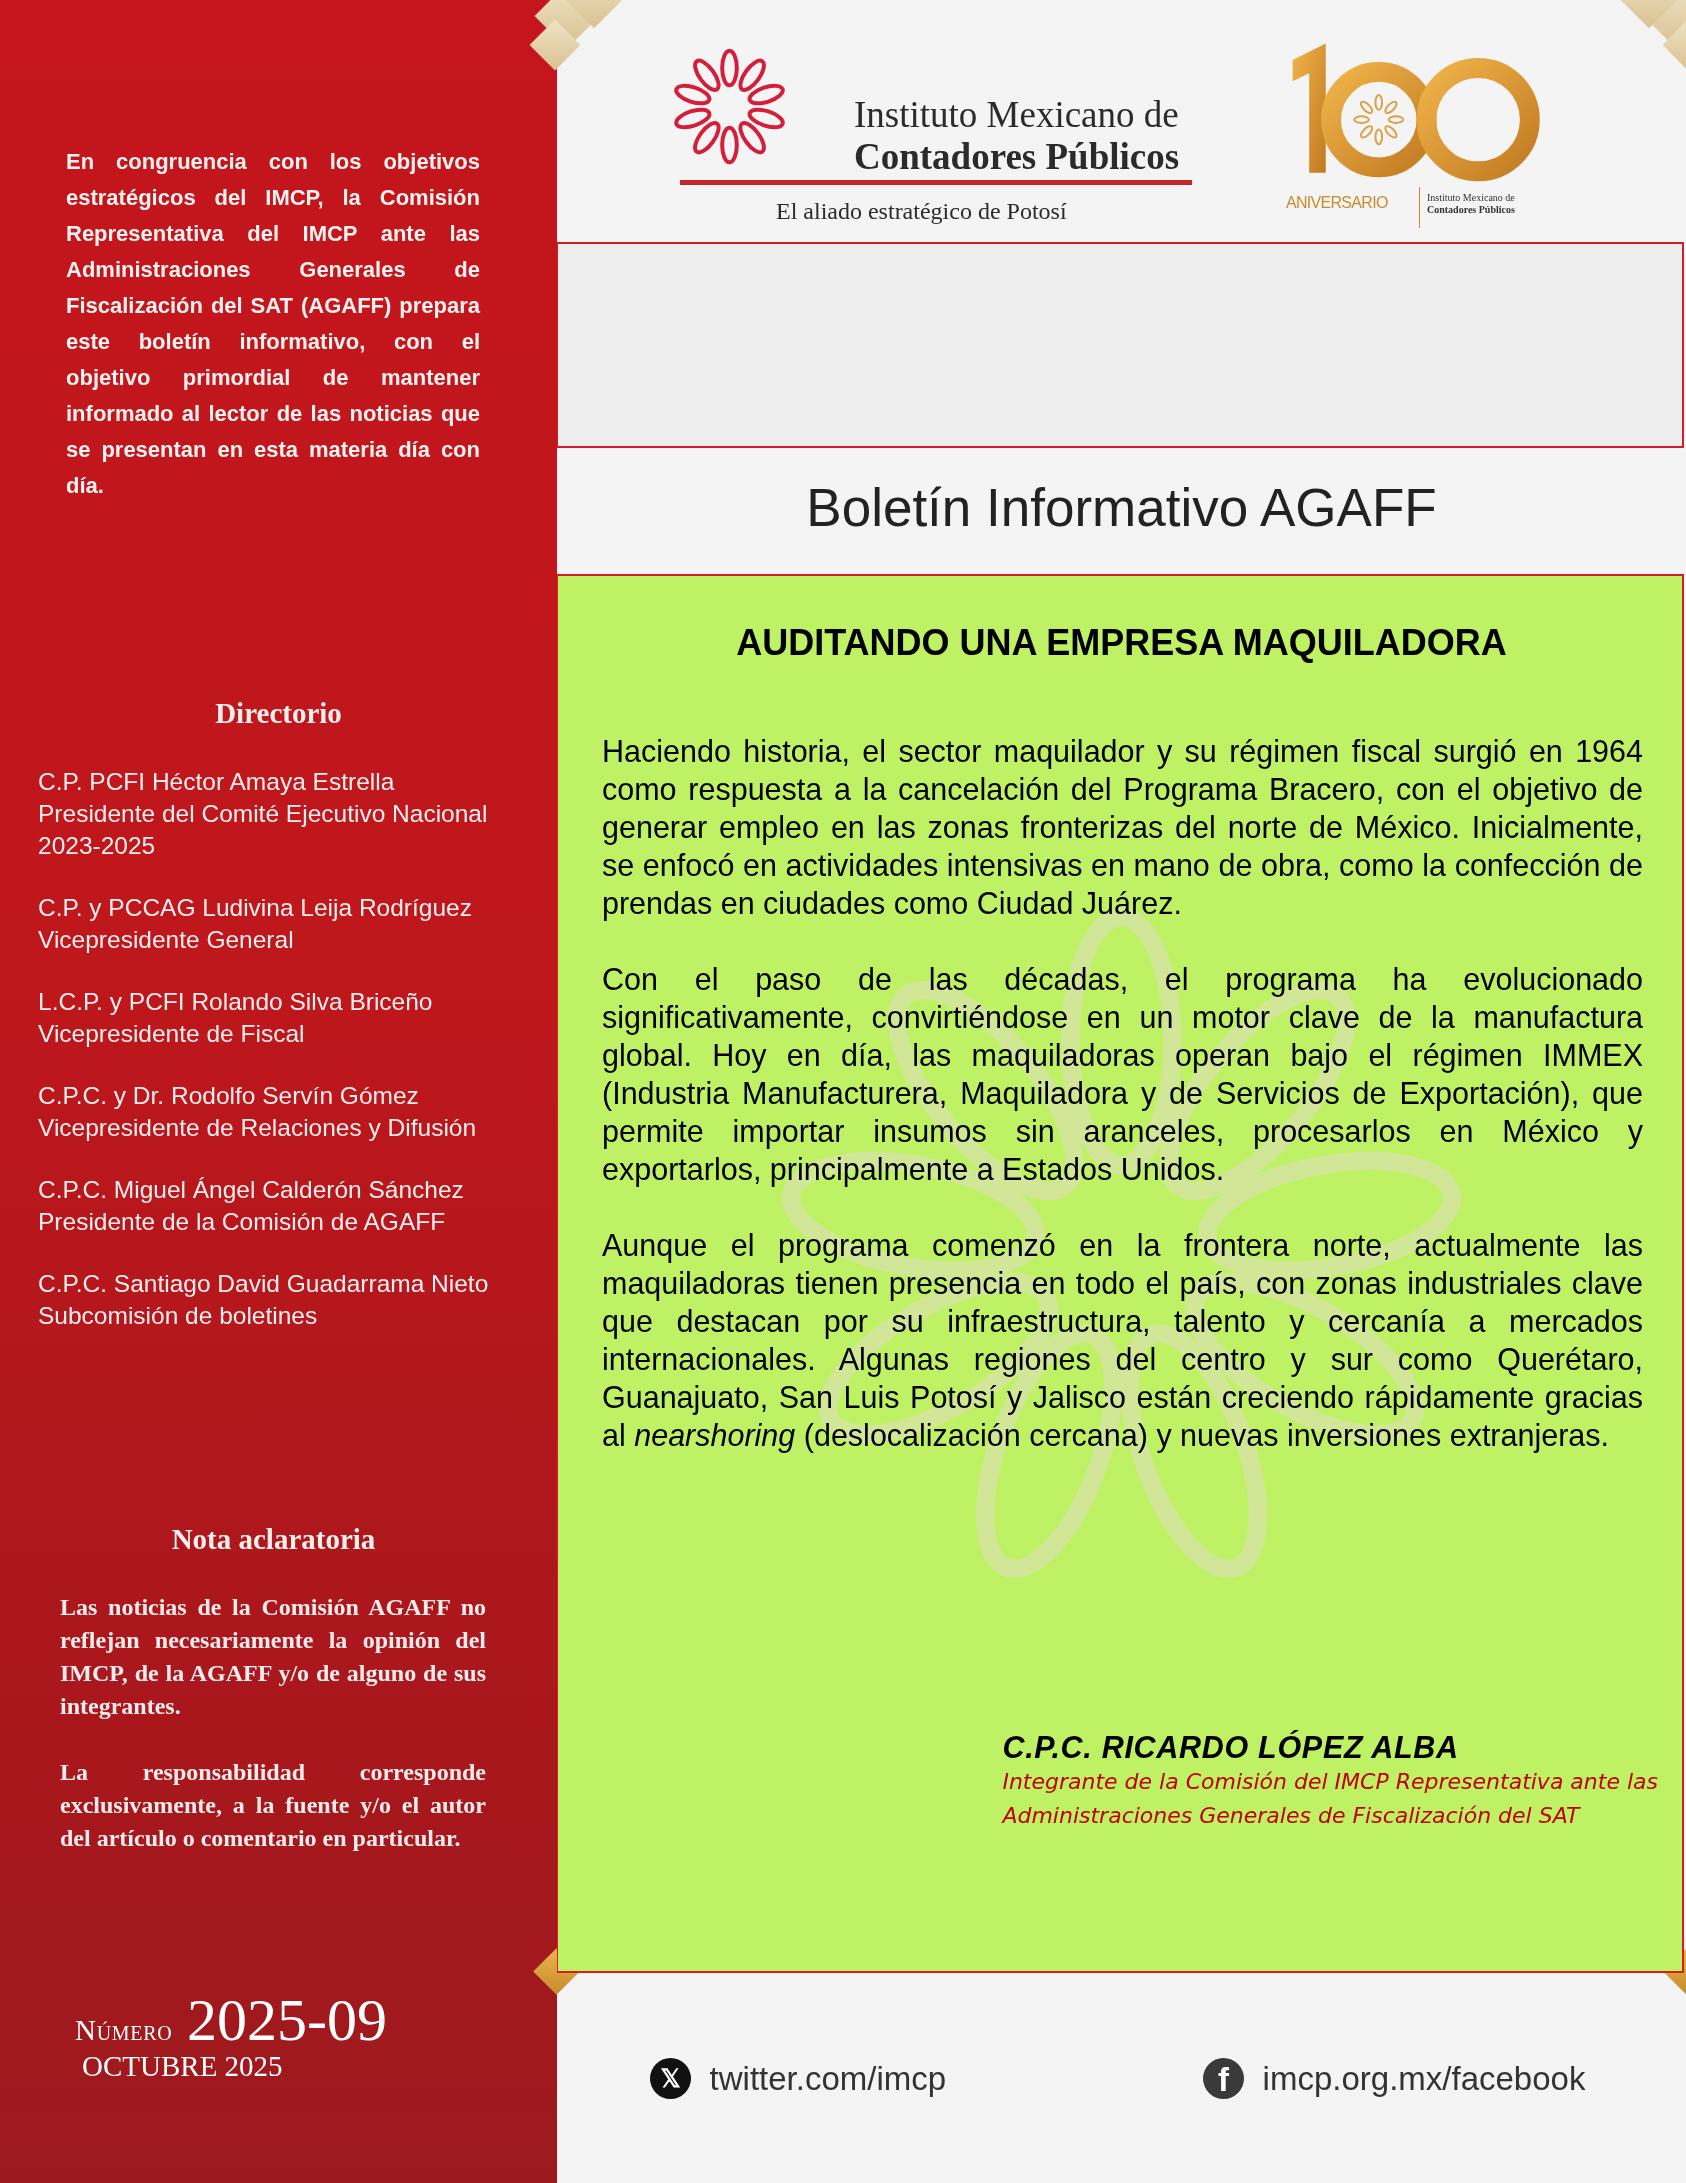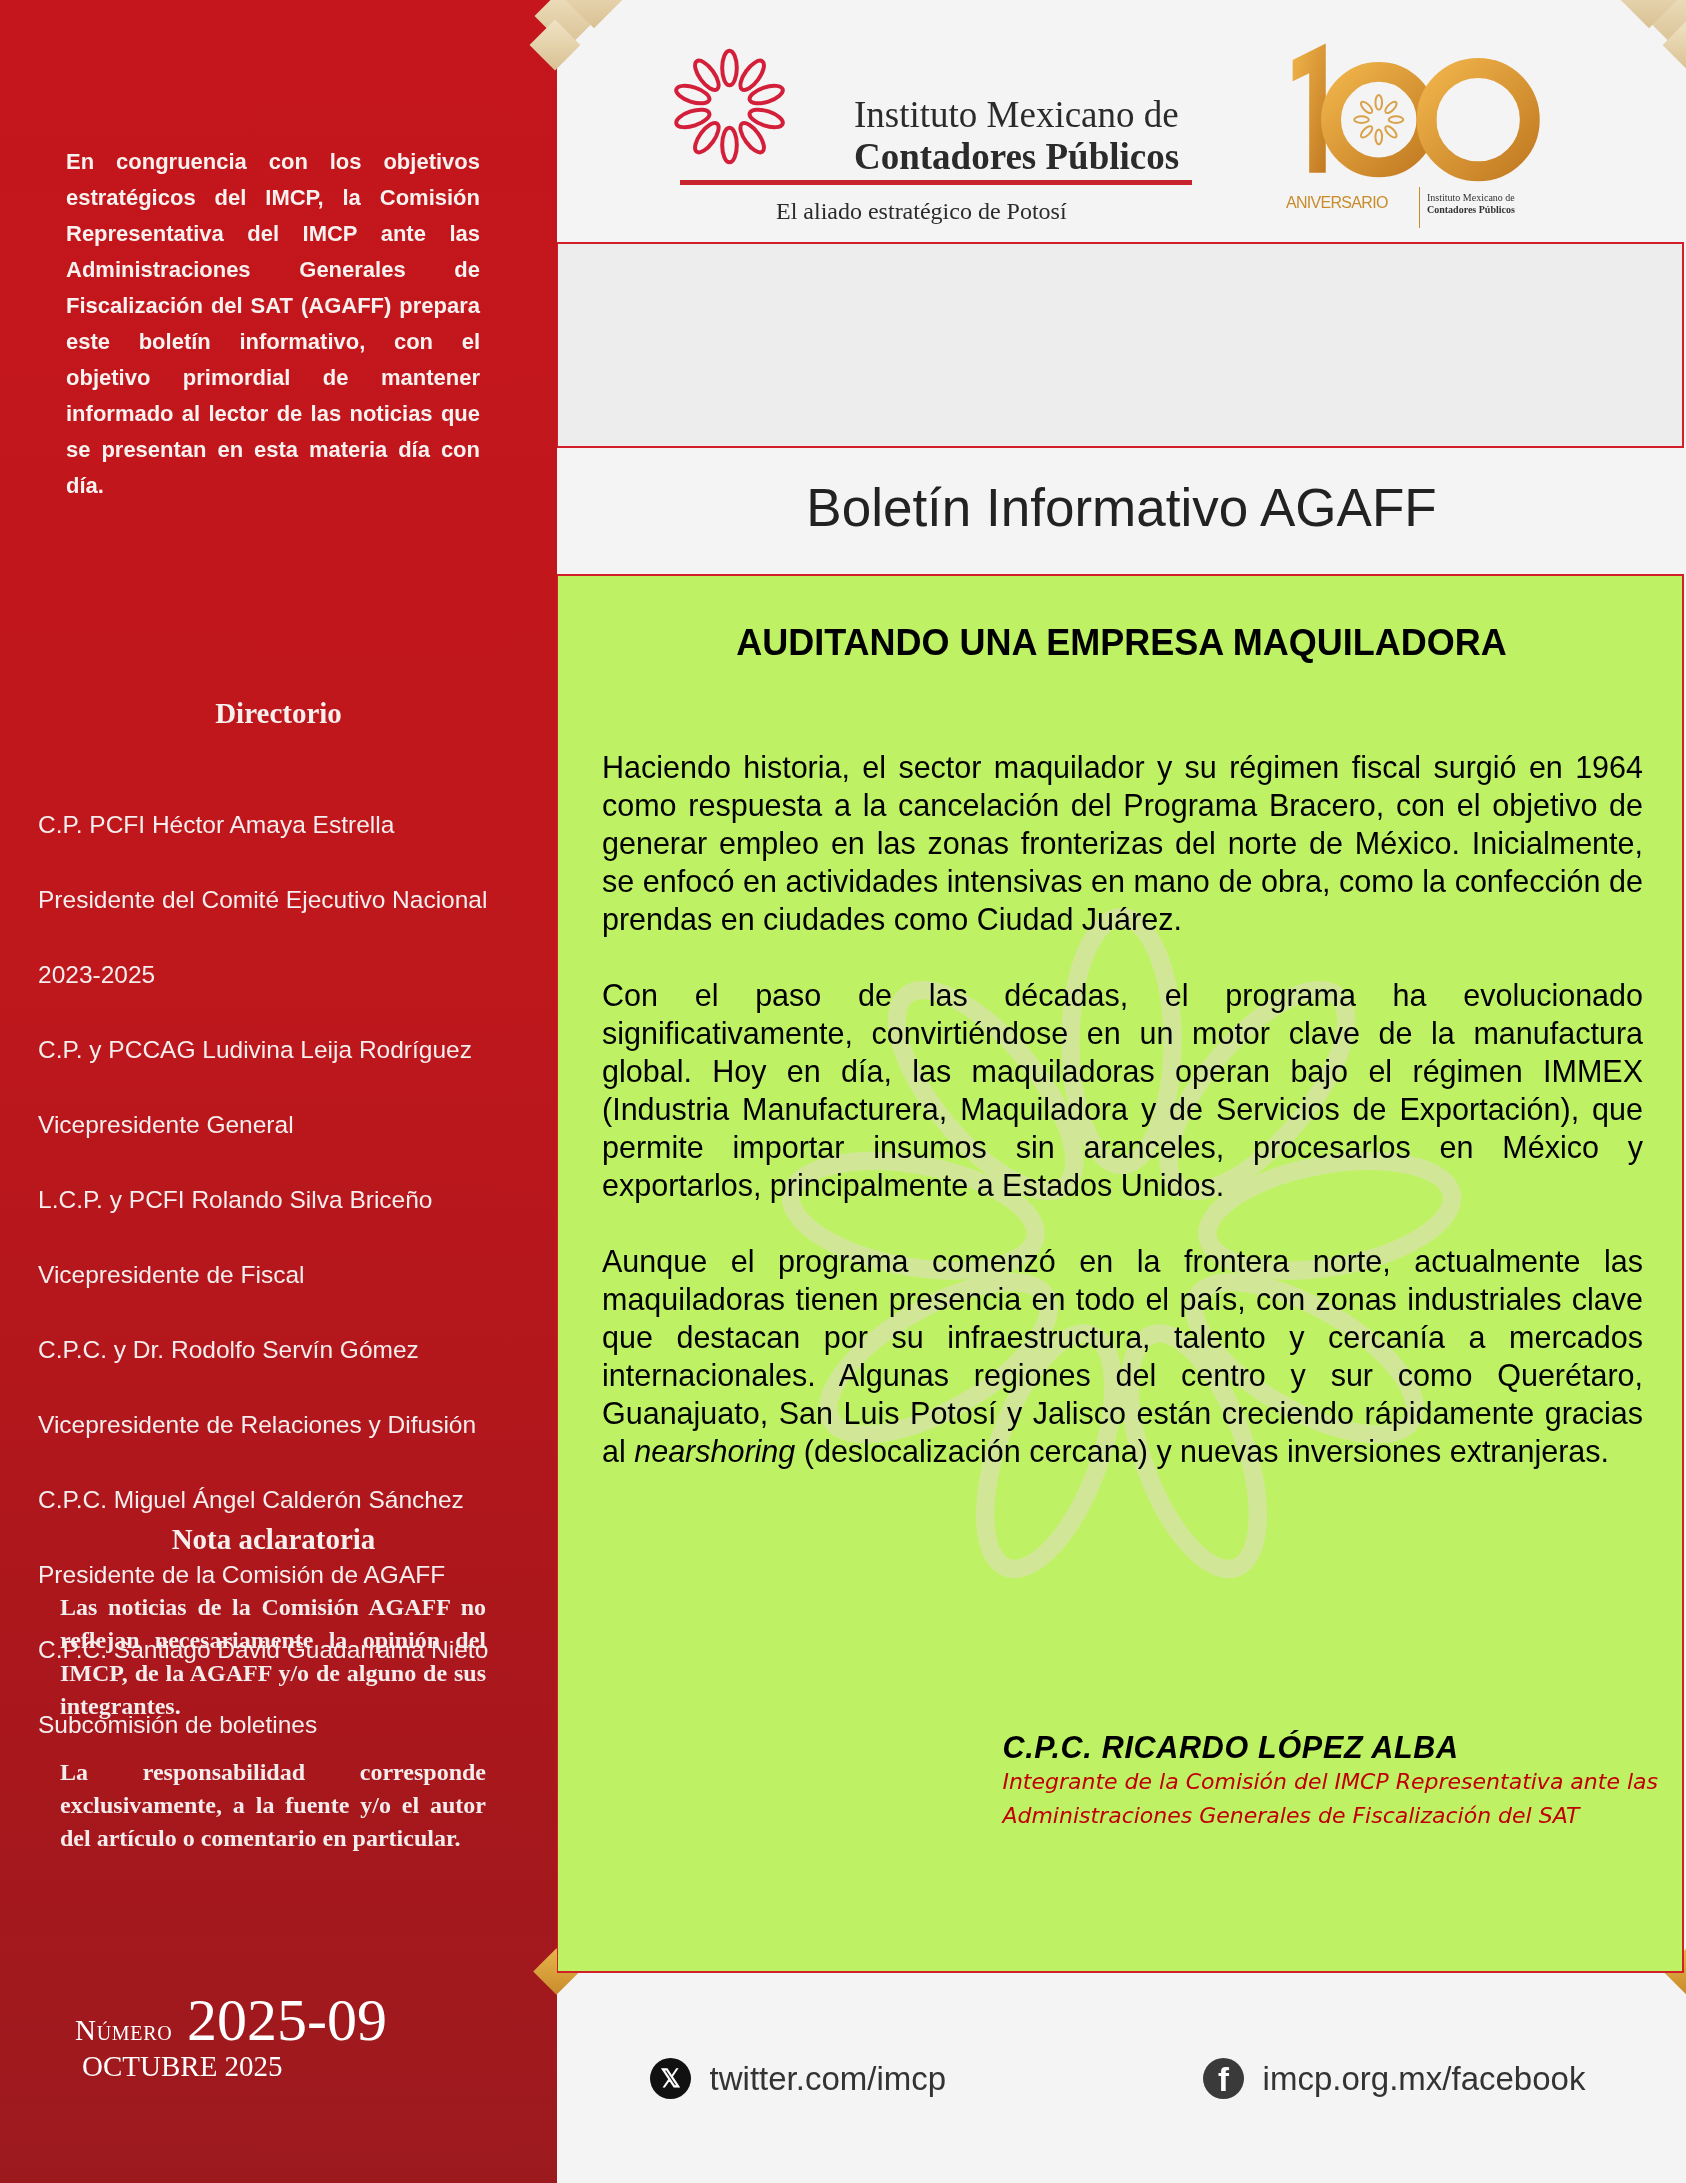--- a/index.html
+++ b/index.html
@@ -16,21 +16,21 @@
       position: absolute; left: 66px; top: 144px; width: 414px;
       font-family: Liberation Sans, sans-serif; font-weight: bold;
       font-size: 22px; line-height: 36px; text-align: justify; color: #f7f1ef;
     }
     .dir-title {
       position: absolute; left: 0; width: 557px; top: 697px; text-align: center;
       font-family: "Liberation Serif", serif; font-weight: bold; font-size: 29px; color: #f5efee;
     }
     .dir-list { position: absolute; left: 38px; top: 766px; width: 504px; }
     .dir-item { font-size: 24.5px; line-height: 32px; color: #f5eeee; margin-bottom: 30px; }
-    .dir-item div { white-space: nowrap; margin-top: 43px; }
+    .dir-item div { white-space: nowrap; }
 
     .nota-title {
       position: absolute; left: 0; width: 547px; top: 1523px; text-align: center;
       font-family: "Liberation Serif", serif; font-weight: bold; font-size: 29px; color: #f5efee;
     }
     .nota-body {
       position: absolute; left: 60px; top: 1591px; width: 426px;
       font-family: "Liberation Serif", serif; font-weight: bold;
       font-size: 24px; line-height: 33px; text-align: justify; color: #f3ecec;
     }
@@ -73,21 +73,21 @@
     .article {
       position: absolute; left: 0; top: 574px; width: 1127px; height: 1399px;
       background: #bef264; border: 2.7px solid #d31f27; border-left-width: 1.3px; overflow: hidden;
     }
     .watermark { position: absolute; left: 199px; top: 312px; width: 729px; height: 729px; opacity: 0.5; }
     .art-title {
       position: absolute; left: 0; width: 1127px; top: 46px; text-align: center;
       font-weight: bold; font-size: 36px; color: #000;
     }
     .art-body {
-      position: absolute; left: 44px; top: 172px; width: 1041px;
+      position: absolute; left: 44px; top: 156px; width: 1041px;
       font-size: 30.5px; line-height: 38px; text-align: justify; color: #000;
     }
     .art-body p { margin-bottom: 38px; }
     .art-body em { font-style: italic; }
 
     .byline { position: absolute; right: 24px; top: 1154px; text-align: left; }
     .byline .name { font-style: italic; font-weight: bold; font-size: 30.5px; color: #000; letter-spacing: 0.7px; }
     .byline .role { font-family: "DejaVu Sans", sans-serif; font-style: italic; font-size: 22px; line-height: 34px; color: #c00000; }
 
     .footer { position: absolute; left: 0; top: 2022px; width: 1129px; height: 119px; }

